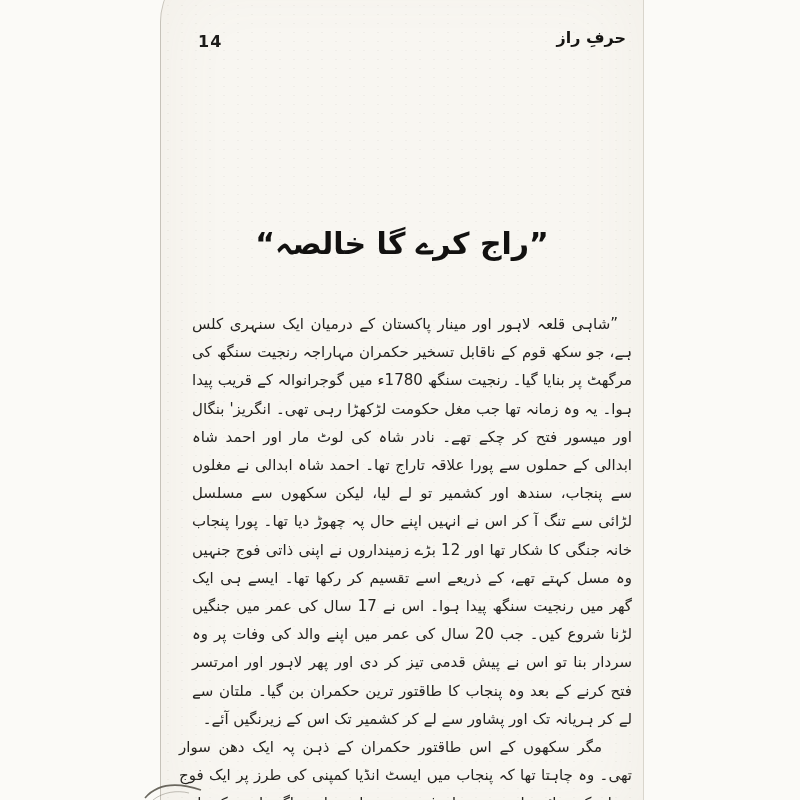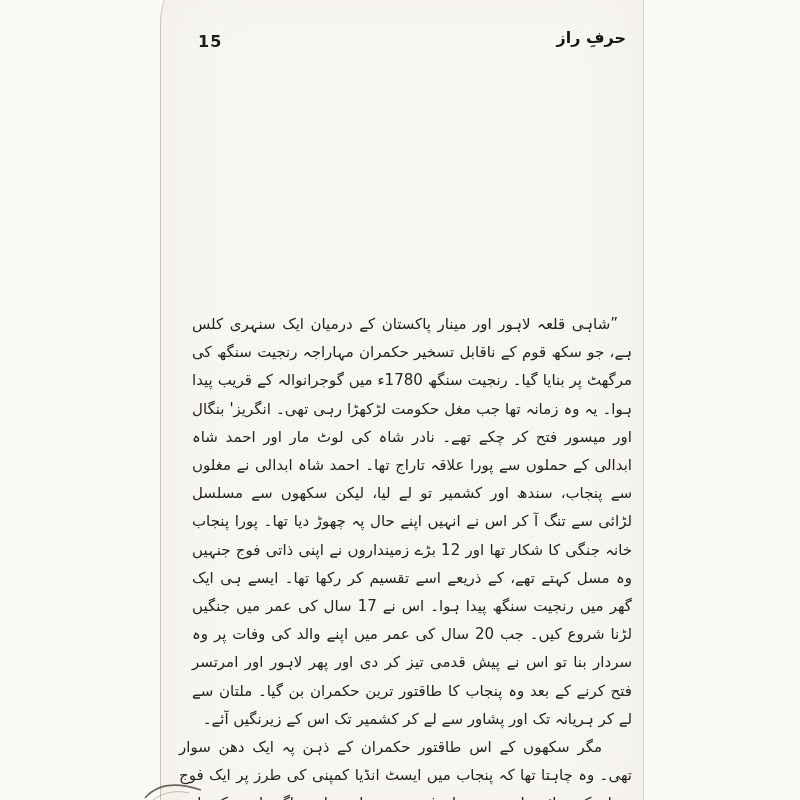--- a/index.html
+++ b/index.html
@@ -50,24 +50,25 @@
   .para-1 { text-indent:14px;margin-left:13px; }
   .para-2 { text-indent:30px; }
   .curl { position:absolute; left:-18px; top:806px; }
 </style>
 </head>
 <body>
 
 <div class="canvas">
   <div class="sheet">
 
-    <span class="pg-num">15</span>
+    <span class="pg-num">14</span>
 
     <span class="run-head" lang="ur">حرفِ راز</span>
 
+    <h1 class="title" lang="ur">”راج کرے گا خالصہ“</h1>
 
     <div class="body-text" lang="ur">
       <p class="para para-1">”شاہی قلعہ لاہور اور مینار پاکستان کے درمیان ایک سنہری کلس ہے، جو سکھ قوم کے ناقابل تسخیر حکمران مہاراجہ رنجیت سنگھ کی مرگھٹ پر بنایا گیا۔ رنجیت سنگھ 1780ء میں گوجرانوالہ کے قریب پیدا ہوا۔ یہ وہ زمانہ تھا جب مغل حکومت لڑکھڑا رہی تھی۔ انگریز' بنگال اور میسور فتح کر چکے تھے۔ نادر شاہ کی لوٹ مار اور احمد شاہ ابدالی کے حملوں سے پورا علاقہ تاراج تھا۔ احمد شاہ ابدالی نے مغلوں سے پنجاب، سندھ اور کشمیر تو لے لیا، لیکن سکھوں سے مسلسل لڑائی سے تنگ آ کر اس نے انہیں اپنے حال پہ چھوڑ دیا تھا۔ پورا پنجاب خانہ جنگی کا شکار تھا اور 12 بڑے زمینداروں نے اپنی ذاتی فوج جنہیں وہ مسل کہتے تھے، کے ذریعے اسے تقسیم کر رکھا تھا۔ ایسے ہی ایک گھر میں رنجیت سنگھ پیدا ہوا۔ اس نے 17 سال کی عمر میں جنگیں لڑنا شروع کیں۔ جب 20 سال کی عمر میں اپنے والد کی وفات پر وہ سردار بنا تو اس نے پیش قدمی تیز کر دی اور پھر لاہور اور امرتسر فتح کرنے کے بعد وہ پنجاب کا طاقتور ترین حکمران بن گیا۔ ملتان سے لے کر ہریانہ تک اور پشاور سے لے کر کشمیر تک اس کے زیرنگیں آئے۔</p>
       <p class="para para-2">مگر سکھوں کے اس طاقتور حکمران کے ذہن پہ ایک دھن سوار تھی۔ وہ چاہتا تھا کہ پنجاب میں ایسٹ انڈیا کمپنی کی طرز پر ایک فوج منظم کی جائے۔ اس سے پہلے فوجیں سرداروں اور جاگیرداروں کے پاس پانچ ہزاری یا دس ہزاری منصب کی طرح ہوتی تھیں۔ اگر جنگ ہوتی تو انہیں بلا لیا جاتا ورنہ وہ لوگ عام لوگوں کی طرح روزمرہ زندگی گزارتے' کھیتی باڑی یا تجارت کرتے۔ رنجیت سنگھ نے منظم اور ماڈرن فوج بنانے کے لیے یورپ سے افسر بلائے۔ 1811ء</p>
     </div>
 
     <svg class="curl" width="62" height="22" viewBox="0 0 62 22">
       <path d="M2 18 C 14 4, 34 2, 58 10" fill="none" stroke="#514d44" stroke-width="1.6" opacity="0.85"></path>
       <path d="M10 20 C 20 12, 34 10, 46 13" fill="none" stroke="#7a756a" stroke-width="0.9" opacity="0.5"></path>
     </svg>

